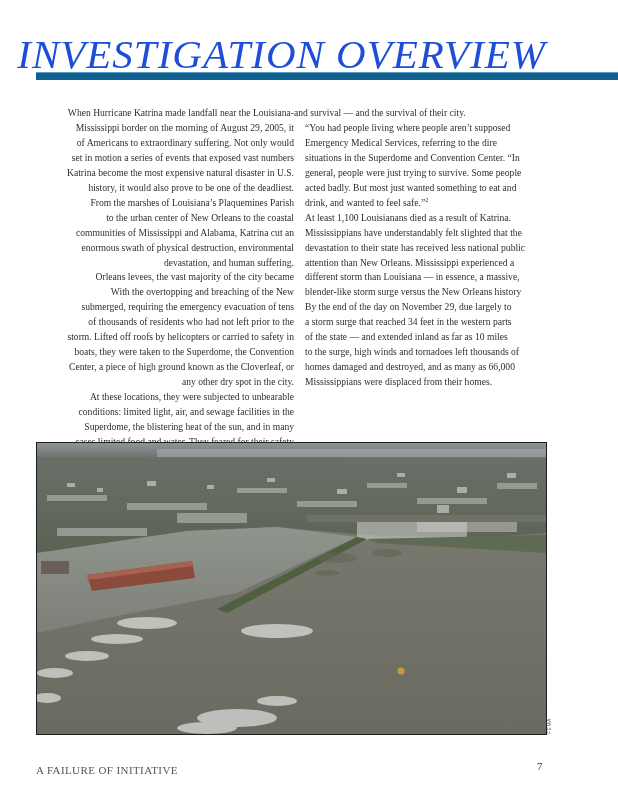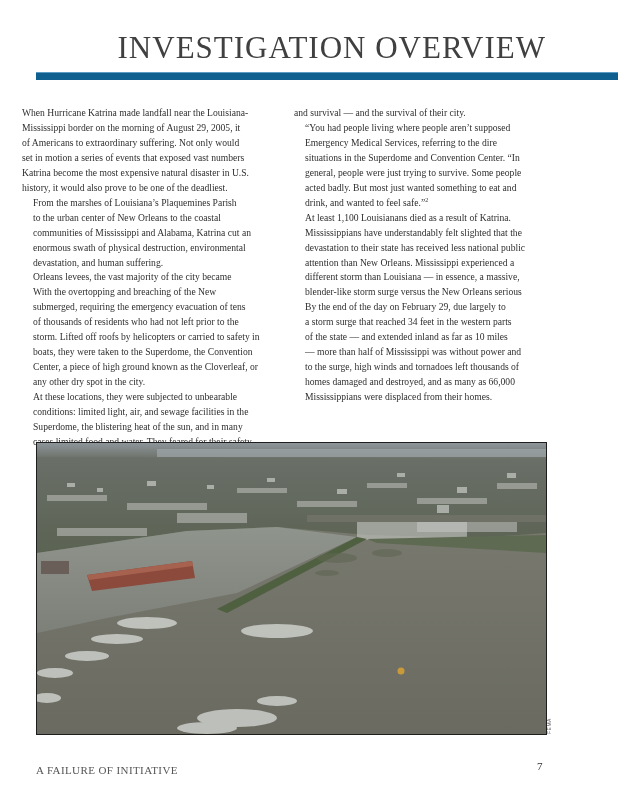--- a/index.html
+++ b/index.html
@@ -1,25 +1,25 @@
 <!DOCTYPE html>
 <html><head>
 <meta charset="utf-8">
 <style>
   html, body { margin:0; padding:0; background:#ffffff; }
   body { width:618px; height:800px; position:relative; overflow:hidden;
          font-family:"Liberation Serif","DejaVu Serif",serif; color:#2b2b2b; }
   .section-title { position:absolute; top:30px; right:72px; margin:0;
          font-family:"Liberation Serif","DejaVu Serif",serif; font-weight:normal;
-         font-size:31px; letter-spacing:1px; color:#404040; white-space:nowrap; }
+         font-size:41px; letter-spacing:1px; color:#1d4ed8; white-space:nowrap;font-style:italic; }
   .title-rule { position:absolute; left:36px; right:0; top:72px; height:7px;
          background:#0f5f8f; border-top:1px solid #5a9cc4; }
   .col { position:absolute; top:106px; width:242px;
          font-size:9.6px; line-height:14.95px; color:#2f2f2f; }
-  .col.left { left:22px; }
+  .col.left { left:52px;text-align:right; }
   .col.right { left:294px; width:246px; }
   .col p { margin:0; text-indent:11px; }
   .col p.noindent { text-indent:0; }
   .col .line { display:block; white-space:nowrap; }
   sup { font-size:6px; line-height:0; vertical-align:4px; }
   .photo { position:absolute; left:36px; top:442px; width:509px; height:291px;
          border:1px solid #1e1e1e; overflow:hidden; background:#6d6f66; }
   .photo svg { display:block; }
   .photo-credit { position:absolute; left:546px; top:734px; transform-origin:0 0;
          transform:rotate(-90deg); font-family:"Liberation Sans","DejaVu Sans",sans-serif;
@@ -80,27 +80,26 @@
       <span class="line">drink, and wanted to feel safe.”<sup>2</sup></span>
     </p>
     <p>
       <span class="line" style="text-indent: 11px;">At least 1,100 Louisianans died as a result of Katrina.</span>
     </p>
     <p>
       <span class="line" style="text-indent: 11px;">Mississippians have understandably felt slighted that the</span>
       <span class="line">devastation to their state has received less national public</span>
       <span class="line">attention than New Orleans. Mississippi experienced a</span>
       <span class="line">different storm than Louisiana — in essence, a massive,</span>
-      <span class="line">blender-like storm surge versus the New Orleans serious</span>
+      <span class="line">blender-like storm surge versus the New Orleans history</span>
     </p>
     <p>
-      <span class="line" style="text-indent: 11px;">By the end of the day on February 29, due largely to</span>
+      <span class="line" style="text-indent: 11px;">By the end of the day on November 29, due largely to</span>
       <span class="line">a storm surge that reached 34 feet in the western parts</span>
       <span class="line">of the state — and extended inland as far as 10 miles</span>
-      <span class="line">— more than half of Mississippi was without power and</span>
       <span class="line">to the surge, high winds and tornadoes left thousands of</span>
       <span class="line">homes damaged and destroyed, and as many as 66,000</span>
       <span class="line">Mississippians were displaced from their homes.</span>
     </p>
   </div>
 
 <div class="photo">
   <svg width="509" height="291" viewBox="0 0 509 291" xmlns="http://www.w3.org/2000/svg">
     <defs>
       <linearGradient id="sky" x1="0" y1="0" x2="0" y2="1">

